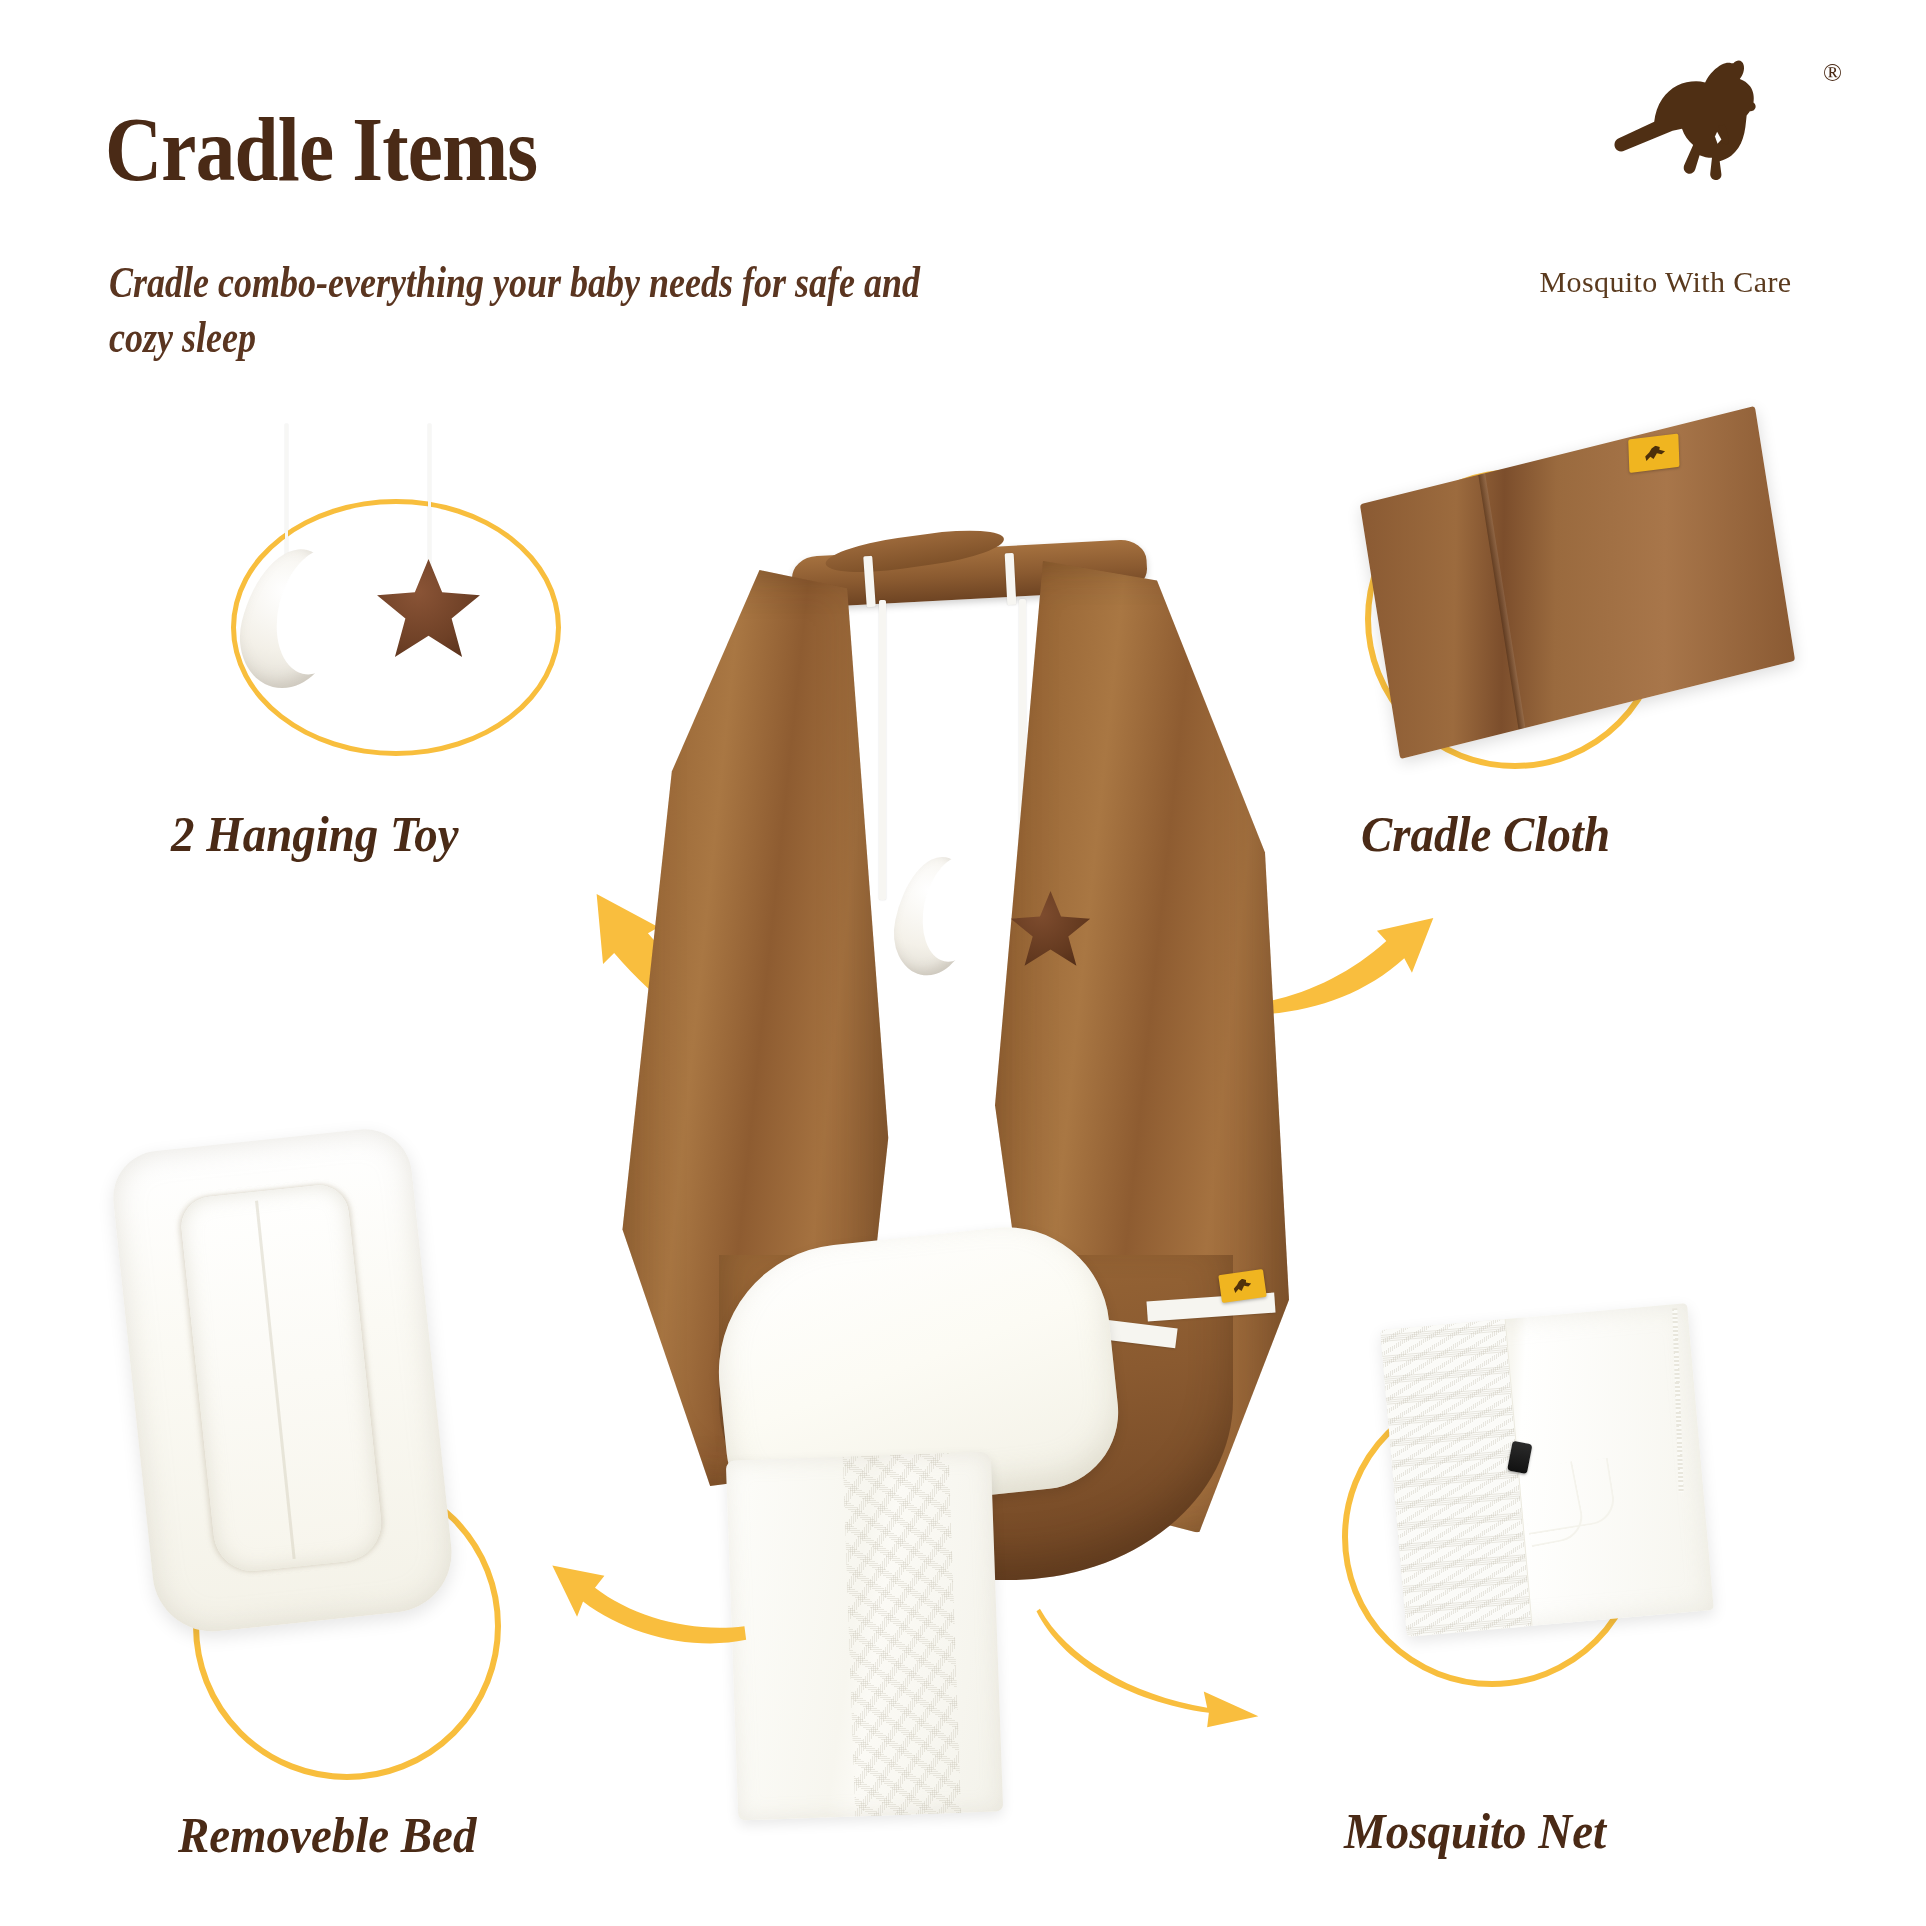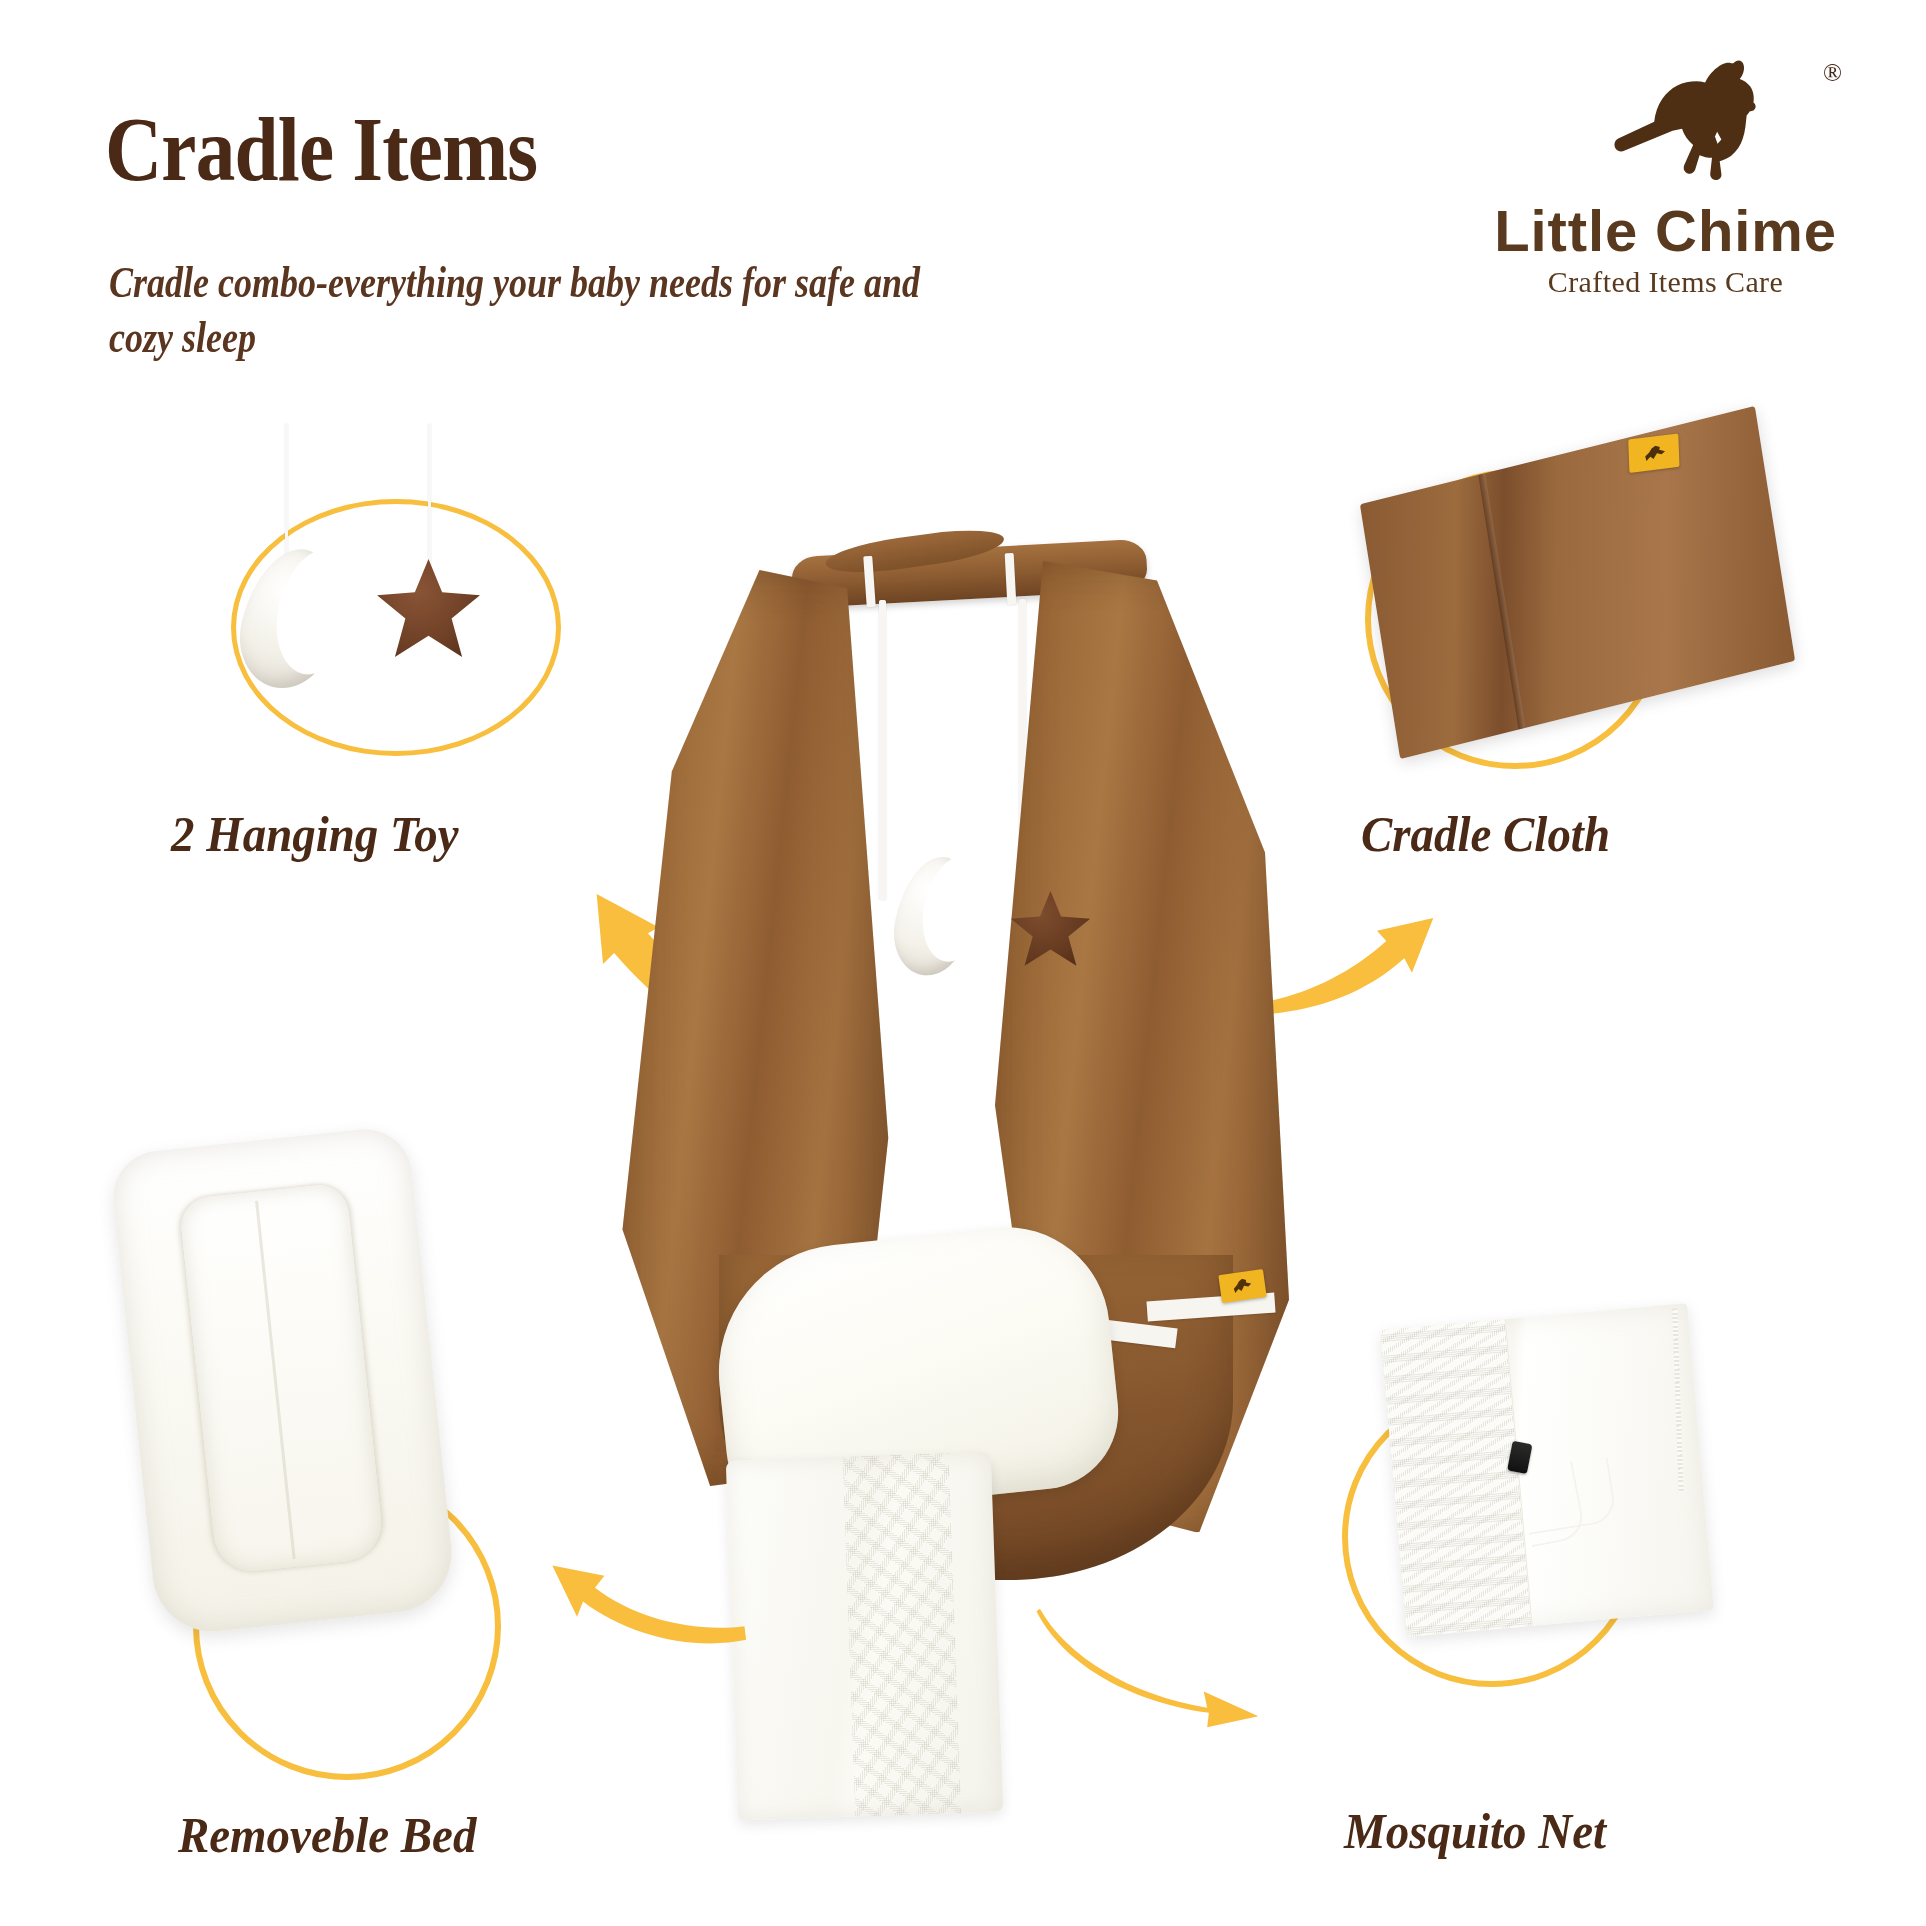--- a/index.html
+++ b/index.html
@@ -285,22 +285,21 @@
   <div class="page-title">Cradle Items</div>
   <div class="page-subtitle">Cradle combo-everything your baby needs for safe and cozy sleep</div>
 
   <div class="logo-wrap">
     <span class="logo-reg">®</span>
     <svg class="logo-roo" viewBox="0 0 430 340">
       <path fill="#4F2F14" d="M300 28c9-10 21-8 24 4 3 11-2 24-9 33 9 3 18 9 24 17 8 11 10 25 8 38-2 12-8 22-16 30-2 18-3 37-9 54-5 16-14 30-27 40-8 6-18 10-27 13l4 30c1 9-6 15-14 14-8-1-13-8-12-16l4-36c-10 0-20-2-29-6l-10 33c-3 9-12 13-19 9-8-4-10-13-6-21l20-45c-12-10-21-23-26-38-7 2-15 3-22 5L46 232c-8 4-18 2-22-6-4-8-1-18 7-22l84-39c2-19 8-38 19-54 9-13 21-24 35-31 14-7 29-10 44-10 7 0 14 1 21 3 5-10 11-20 19-27 6-6 13-11 20-15 8-4 16-5 22-3zM341 118c6 0 11 5 11 11s-5 11-11 11-11-5-11-11 5-11 11-11z"></path>
       <path fill="#4F2F14" d="M279 172c8 14 11 31 8 47l-16-6c2-13 0-27-6-39l14-2z"></path>
       <path fill="#ffffff" d="M262 188l10 18-9 10-6-17z"></path>
     </svg>
-    <div class="logo-name">Little Chime</div>
-    <div class="logo-tag">Crafted Items Care</div>
+    <div class="logo-tag">Mosquito With Care</div>
   </div>
 
   <div class="ring" id="ring-toy"></div>
 
   <div class="ph" style="left:285px; top:424px; height:180px;">
     <div class="cord" style="left:0; top:0; height:171px;"></div>
   </div>
   <div class="ph" style="left:428px; top:424px; height:188px;">
     <div class="cord" style="left:0; top:0; height:184px;"></div>
   </div>

